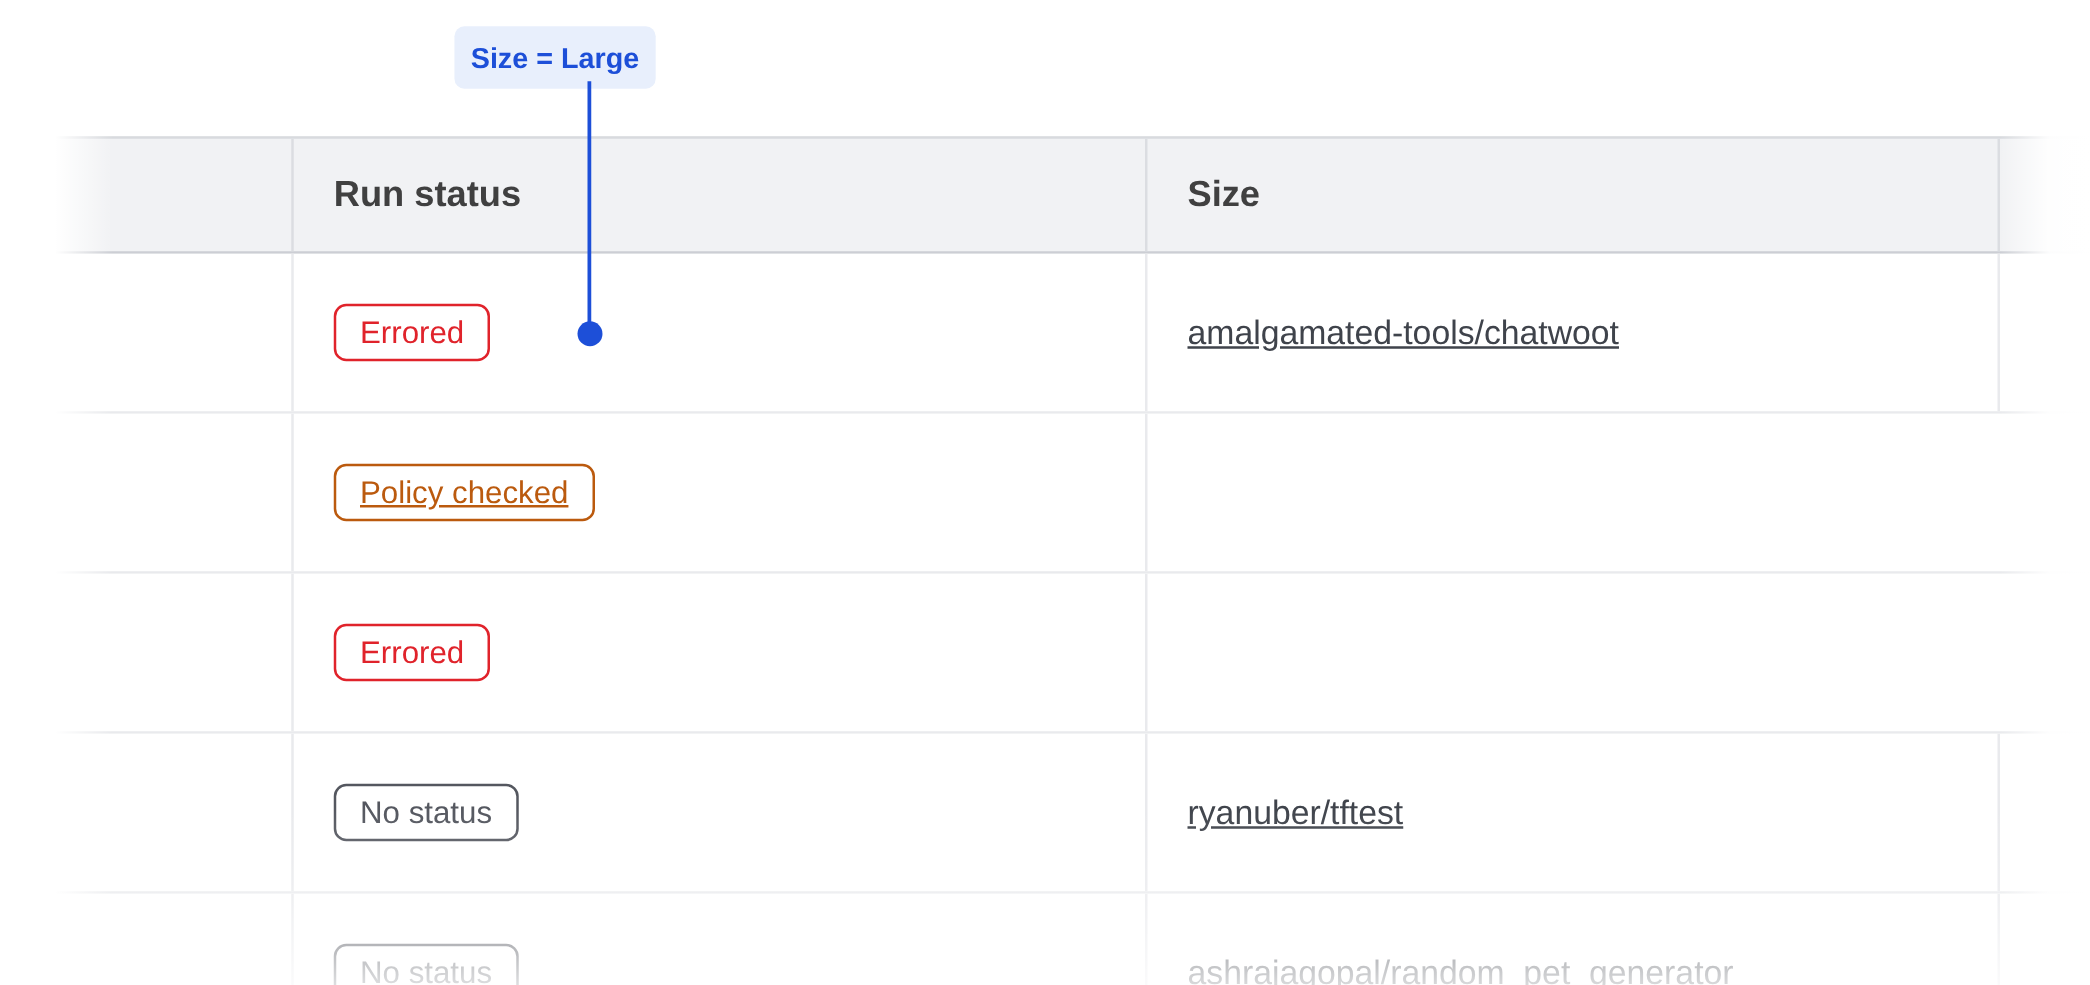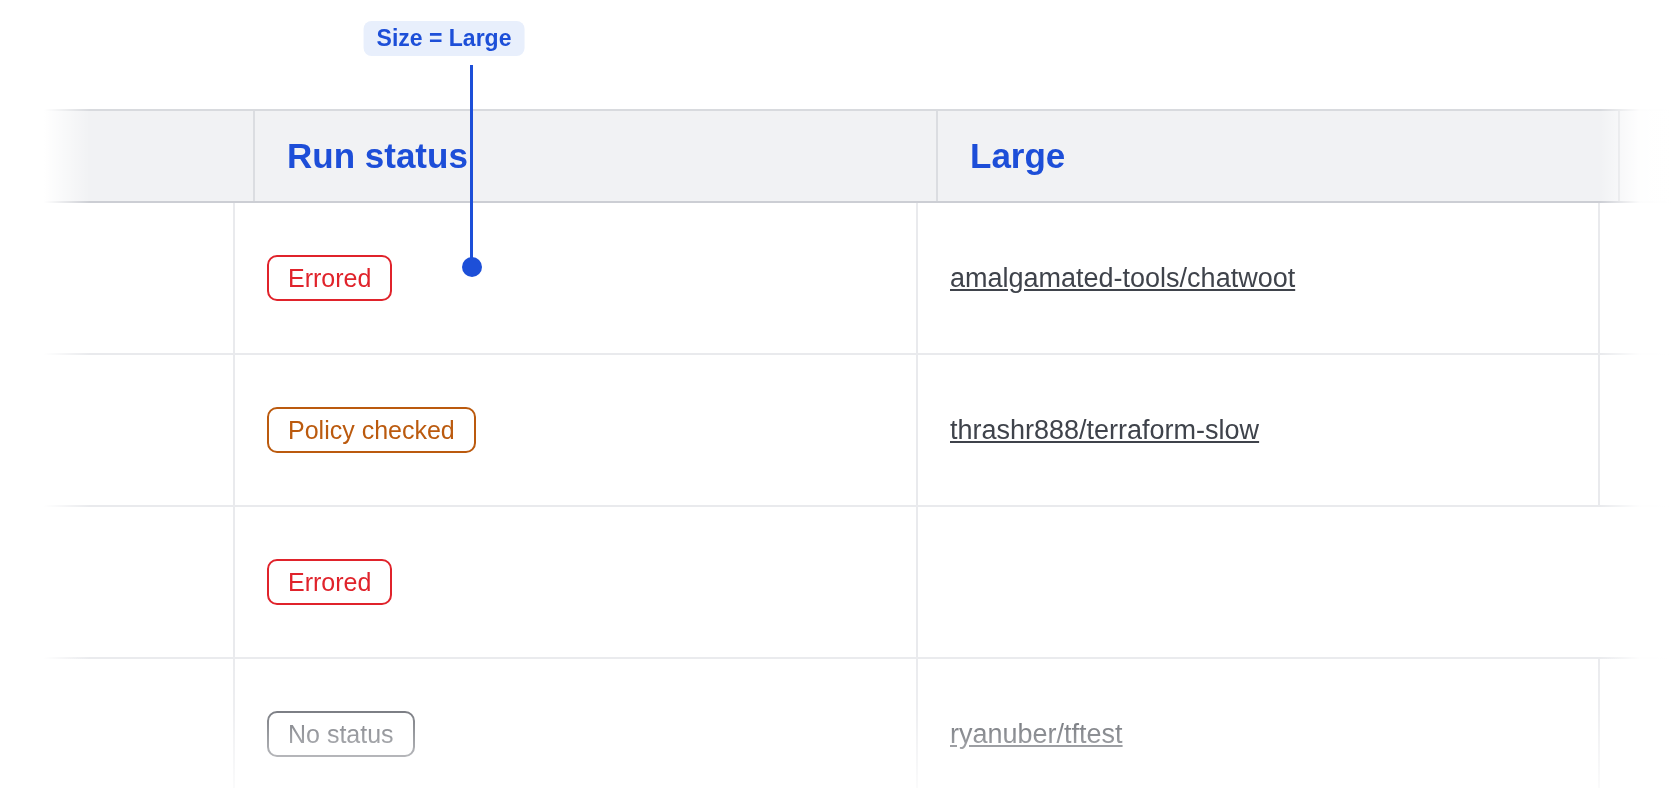--- a/index.html
+++ b/index.html
@@ -30,34 +30,33 @@
     height: 94px;
     box-sizing: border-box;
     background: #f1f2f4;
     border-top: 2px solid #d8dade;
     border-bottom: 2px solid #ccced4;
   }
   .th {
     display: flex;
     align-items: center;
     padding: 0 32px;
-    font-size: 35px;
+    font-size: 29px;
     font-weight: 700;
-    color: #1d4ed8;
+    color: #404040;
     border-left: 2px solid #dbdde1;
     box-sizing: border-box;
     overflow: hidden;
-    margin-left: 20px;
   }
   .th:first-child { border-left: none; }
 
   .trow {
     display: grid;
     grid-template-columns: 189px 683px 682px 74px;
-    height: 152px;
+    height: 128px;
     box-sizing: border-box;
     background: #ffffff;
     border-bottom: 2px solid #e9eaed;
   }
   .td {
     display: flex;
     align-items: center;
     padding: 0 32px;
     border-left: 2px solid #e9eaed;
     box-sizing: border-box;
@@ -79,21 +78,21 @@
     padding: 0 19px;
     box-sizing: border-box;
     border: 2px solid;
     border-radius: 10px;
     background: #ffffff;
     font-size: 25px;
     font-weight: 500;
     white-space: nowrap;
   }
   .badge.critical { color: #e0232b; border-color: #e0232b; }
-  .badge.warning  { color: #bb5a0e; border-color: #bb5a0e; }
+  .badge.warning  { color: #bb5a0e; border-color: #bb5a0e; text-decoration: underline; }
   .badge.neutral  { color: #54575f; border-color: #54575f; }
 
   
   .fade {
     position: absolute;
     pointer-events: none;
     z-index: 10;
   }
   .fade-left {
     left: 44px; top: 100px; width: 46px; height: 688px;
@@ -110,21 +109,21 @@
 
   
   .annotation { position: absolute; z-index: 20; }
   .callout-pill {
     position: absolute;
     left: 444px;
     top: 21px;
     transform: translateX(-50%);
     display: inline-flex;
     align-items: center;
-    height: 35px;
+    height: 50px;
     padding: 0 13px;
     background: #e8effc;
     border-radius: 8px;
     font-size: 23px;
     font-weight: 700;
     color: #1d4fd8;
     white-space: nowrap;
     z-index: 20;
   }
   .callout-line {
@@ -148,42 +147,39 @@
   }
 </style>
 </head>
 <body>
 
 <div class="tbl">
 
   <div class="thead">
     <div class="th"></div>
     <div class="th">Run status</div>
-    <div class="th">Large</div>
+    <div class="th">Size</div>
     <div class="th"></div>
   </div>
 
   <div class="trow">
     <div class="td"></div>
     <div class="td">
       <span class="badge critical">Errored</span>
     </div>
     <div class="td">
       <span class="repo">amalgamated-tools/chatwoot</span>
     </div>
     <div class="td"></div>
   </div>
 
   <div class="trow">
     <div class="td"></div>
     <div class="td">
       <span class="badge warning">Policy checked</span>
-    </div>
-    <div class="td">
-      <span class="repo">thrashr888/terraform-slow</span>
     </div>
     <div class="td"></div>
   </div>
 
   <div class="trow">
     <div class="td"></div>
     <div class="td">
       <span class="badge critical">Errored</span>
     </div>
     <div class="td"></div>

